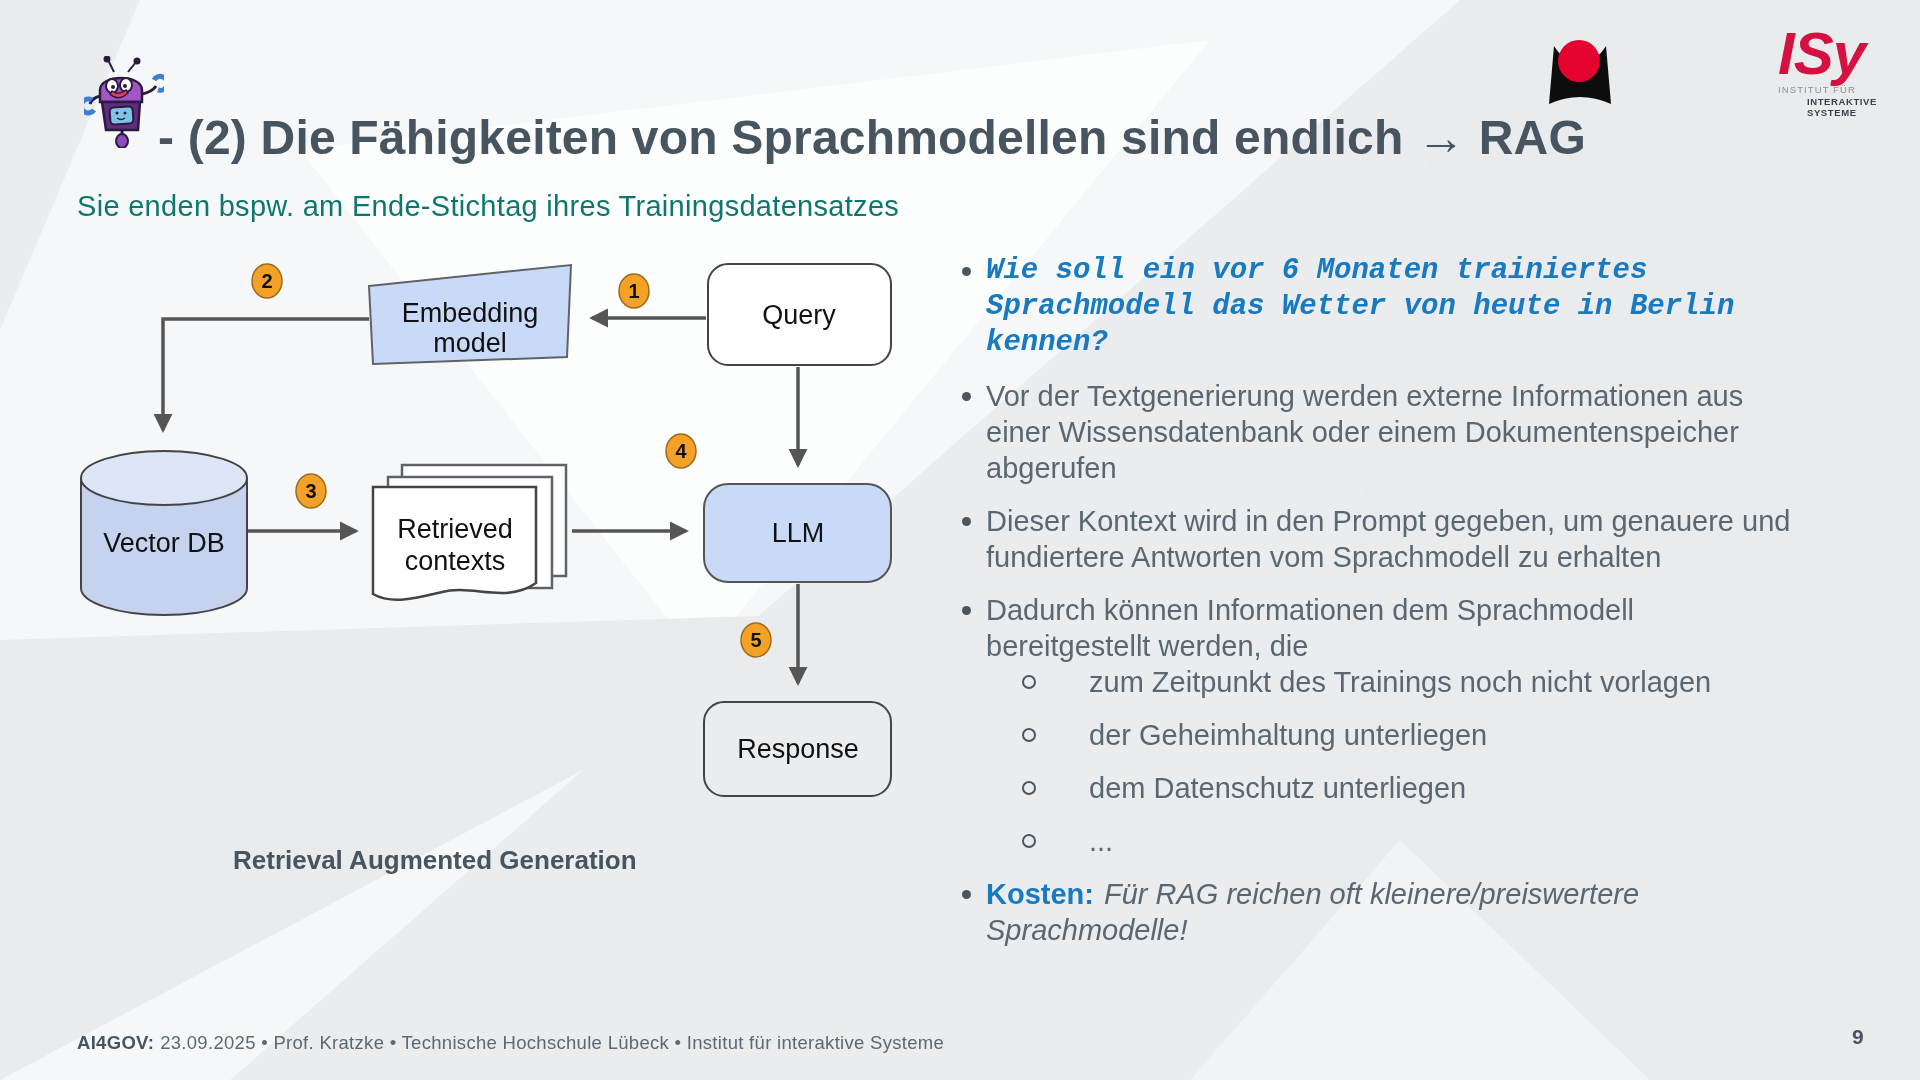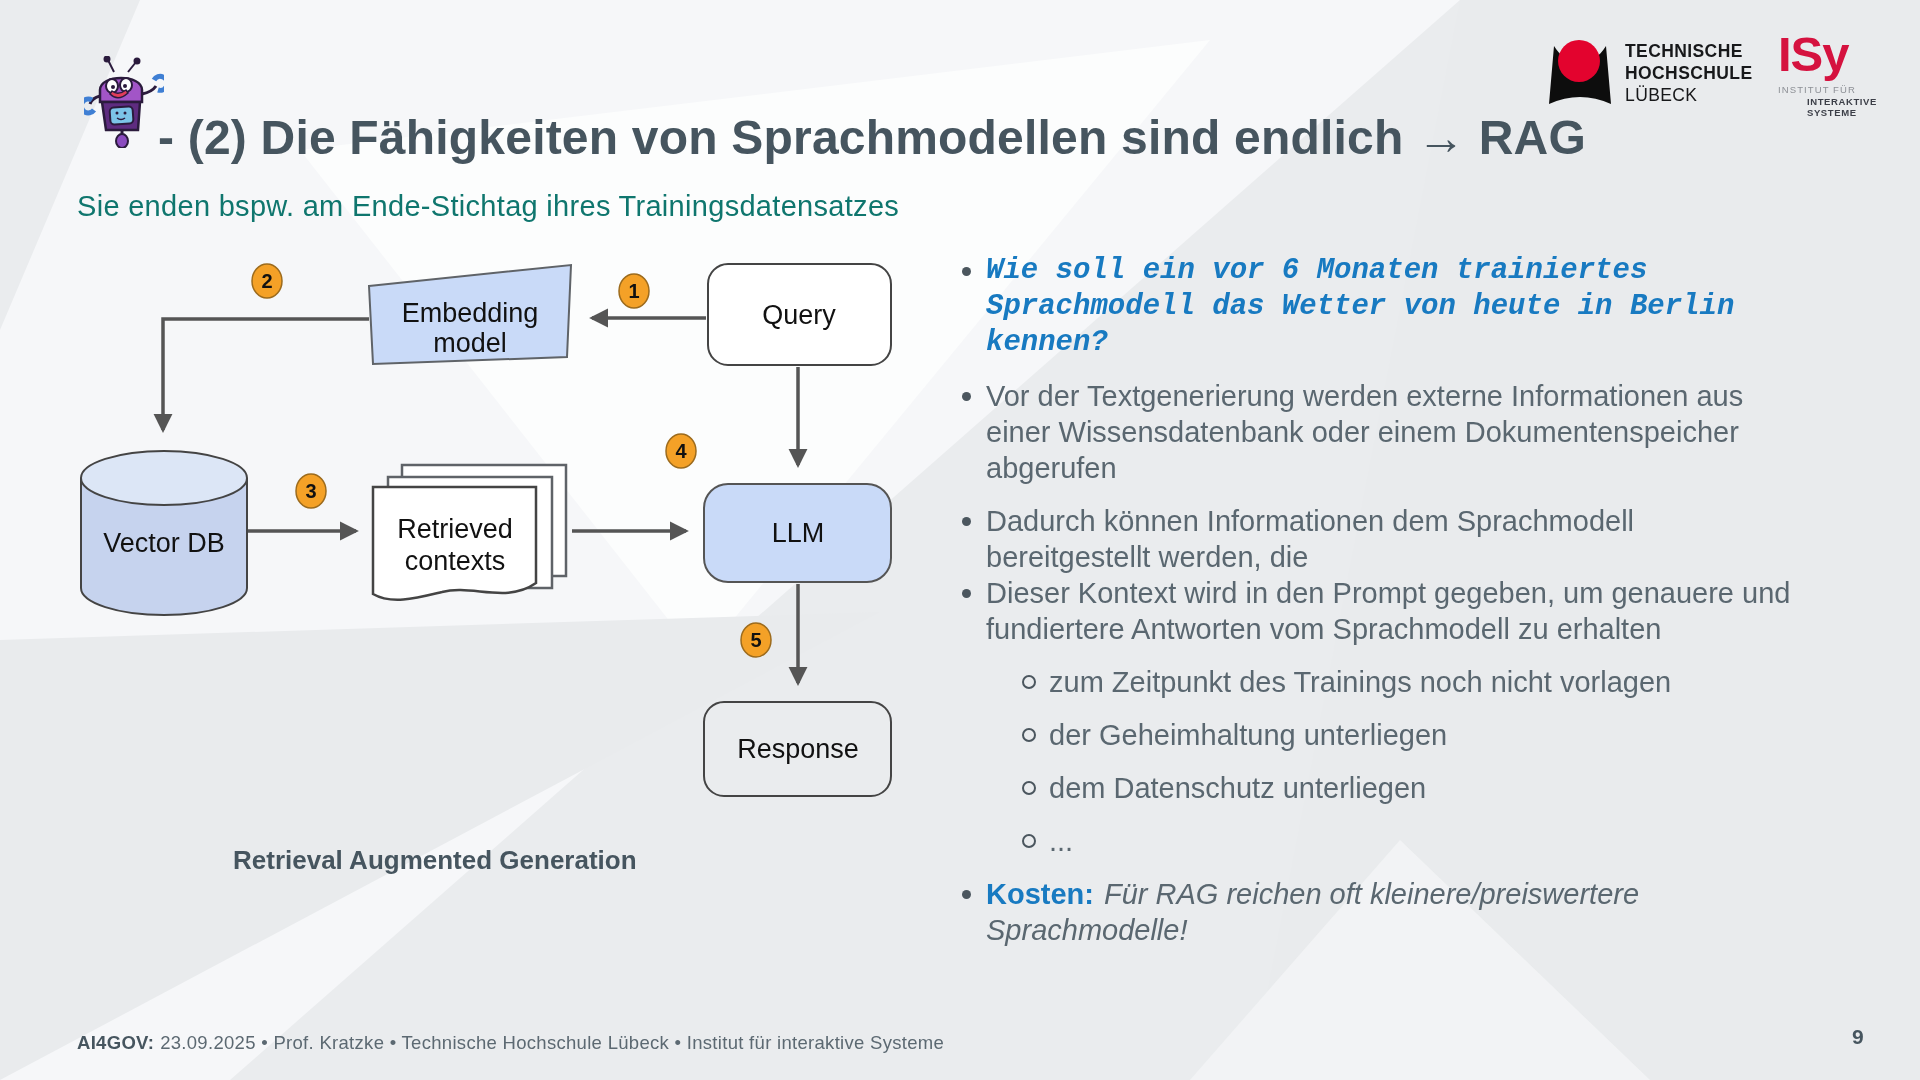--- a/index.html
+++ b/index.html
@@ -13,40 +13,40 @@
   #bg{position:absolute;inset:0;z-index:0;}
   
   #robot{left:84px;top:56px;z-index:3;}
   #page-title{left:158px;top:110px;font-size:48px;font-weight:700;color:#46555f;z-index:3;letter-spacing:.2px;}
   #subtitle{left:77px;top:190px;font-size:29px;color:#0f766e;z-index:3;letter-spacing:.3px;}
   
   #th-logo{left:1549px;top:38px;z-index:3;display:flex;align-items:flex-start;gap:14px;}
   #th-text{font-size:17.5px;line-height:22px;color:#17181a;letter-spacing:.4px;padding-top:2px;}
   #th-text .b{font-weight:700;}
   #isy-logo{left:1778px;top:26px;z-index:3;}
-  #isy-name{font-size:49px;font-weight:800;color:#d5123f;line-height:56px;letter-spacing:-1px;}
+  #isy-name{font-size:60px;font-weight:800;font-style:italic;color:#d5123f;line-height:56px;letter-spacing:-1px;}
   #isy-sub1{font-size:9.5px;color:#8d9096;letter-spacing:1.1px;margin-top:2px;}
   #isy-sub2{font-size:9.5px;font-weight:700;color:#3c3f48;letter-spacing:.6px;margin-top:1px;padding-left:29px;}
   
   #diagram{left:0;top:0;z-index:2;}
   #diagram text{font-family:"Liberation Sans",sans-serif;fill:#111;}
   .nodetxt{font-size:27px;}
   .badgetxt{font-size:20px;font-weight:700;}
   #diagram-caption{left:233px;top:845px;font-size:26px;font-weight:700;color:#46555f;z-index:3;}
   
   #bullets{left:962px;top:253px;width:846px;z-index:3;font-size:29px;line-height:36px;}
   #bullets ul{list-style:none;margin:0;padding:0;}
   #bullets li{display:flex;align-items:flex-start;margin-bottom:17px;}
   .mk{flex:0 0 auto;width:9px;height:9px;border-radius:50%;background:#4b565e;margin:14px 15px 0 0;}
   .mko{flex:0 0 auto;width:10px;height:10px;border-radius:50%;border:2.5px solid #4b565e;background:transparent;margin:11px 13px 0 0;}
   .btxt{color:#5a6770;}
   .b1 .btxt{color:#187ac1;font-weight:700;font-style:italic;width:880px;font-family:Liberation Mono, monospace;}
   li .btxt{width:820px;}
   .sub{margin-top:10px;}
-  .sub li{margin:0 0 9px 60px;}
+  .sub li{margin:0 0 9px 60px;gap:40px;}
   .blabel{color:#187ac1;font-weight:700;margin-right:10px;}
   .bitalic{font-style:italic;}
   
   #footer{left:77px;top:1032px;font-size:18.5px;color:#5c6972;z-index:3;letter-spacing:.3px;}
   #footer .b{font-weight:700;color:#46555f;margin-right:6px;}
   #page-number{left:1852px;top:1025px;font-size:21px;font-weight:700;color:#46555f;z-index:3;}
 </style>
 </head>
 <body>
 
@@ -86,25 +86,20 @@
 </svg>
 
 <div id="page-title" class="abs">- (2) Die Fähigkeiten von Sprachmodellen sind endlich → RAG</div>
 <div id="subtitle" class="abs">Sie enden bspw. am Ende-Stichtag ihres Trainingsdatensatzes</div>
 
 <div id="th-logo" class="abs">
   <svg width="62" height="70" viewBox="0 0 62 70">
     <path d="M5,8 C18,30 44,30 57,8 L62,66 Q31,52 0,66 Z" fill="#0d0d0d"></path>
     <circle cx="30" cy="23" r="21" fill="#e3032e"></circle>
   </svg>
-  <div id="th-text">
-    <div class="b">TECHNISCHE</div>
-    <div class="b">HOCHSCHULE</div>
-    <div>LÜBECK</div>
-  </div>
 </div>
 
 <div id="isy-logo" class="abs">
   <div id="isy-name">ISy</div>
   <div id="isy-sub1">INSTITUT FÜR</div>
   <div id="isy-sub2">INTERAKTIVE SYSTEME</div>
 </div>
 
 <svg id="diagram" class="abs" width="1920" height="1080" viewBox="0 0 1920 1080">
   <defs>
@@ -186,27 +181,27 @@
 <div id="bullets" class="abs">
   <ul>
     <li class="b1">
       <span class="mk"></span>
       <div class="btxt">Wie soll ein vor 6 Monaten trainiertes Sprachmodell das Wetter von heute in Berlin kennen?</div>
     </li>
     <li>
       <span class="mk"></span>
       <div class="btxt">Vor der Textgenerierung werden externe Informationen aus einer Wissensdatenbank oder einem Dokumentenspeicher abgerufen</div>
     </li>
+    <li>
+      <span class="mk"></span>
+      <div class="btxt">Dieser Kontext wird in den Prompt gegeben, um genauere und fundiertere Antworten vom Sprachmodell zu erhalten</div>
+    </li>
     <li style="margin-bottom:0;">
       <span class="mk"></span>
       <div class="btxt">Dadurch können Informationen dem Sprachmodell bereitgestellt werden, die</div>
-    </li>
-    <li>
-      <span class="mk"></span>
-      <div class="btxt">Dieser Kontext wird in den Prompt gegeben, um genauere und fundiertere Antworten vom Sprachmodell zu erhalten</div>
     </li>
   </ul>
   <ul class="sub">
     <li>
       <span class="mko"></span>
       <div class="btxt">zum Zeitpunkt des Trainings noch nicht vorlagen</div>
     </li>
     <li>
       <span class="mko"></span>
       <div class="btxt">der Geheimhaltung unterliegen</div>

